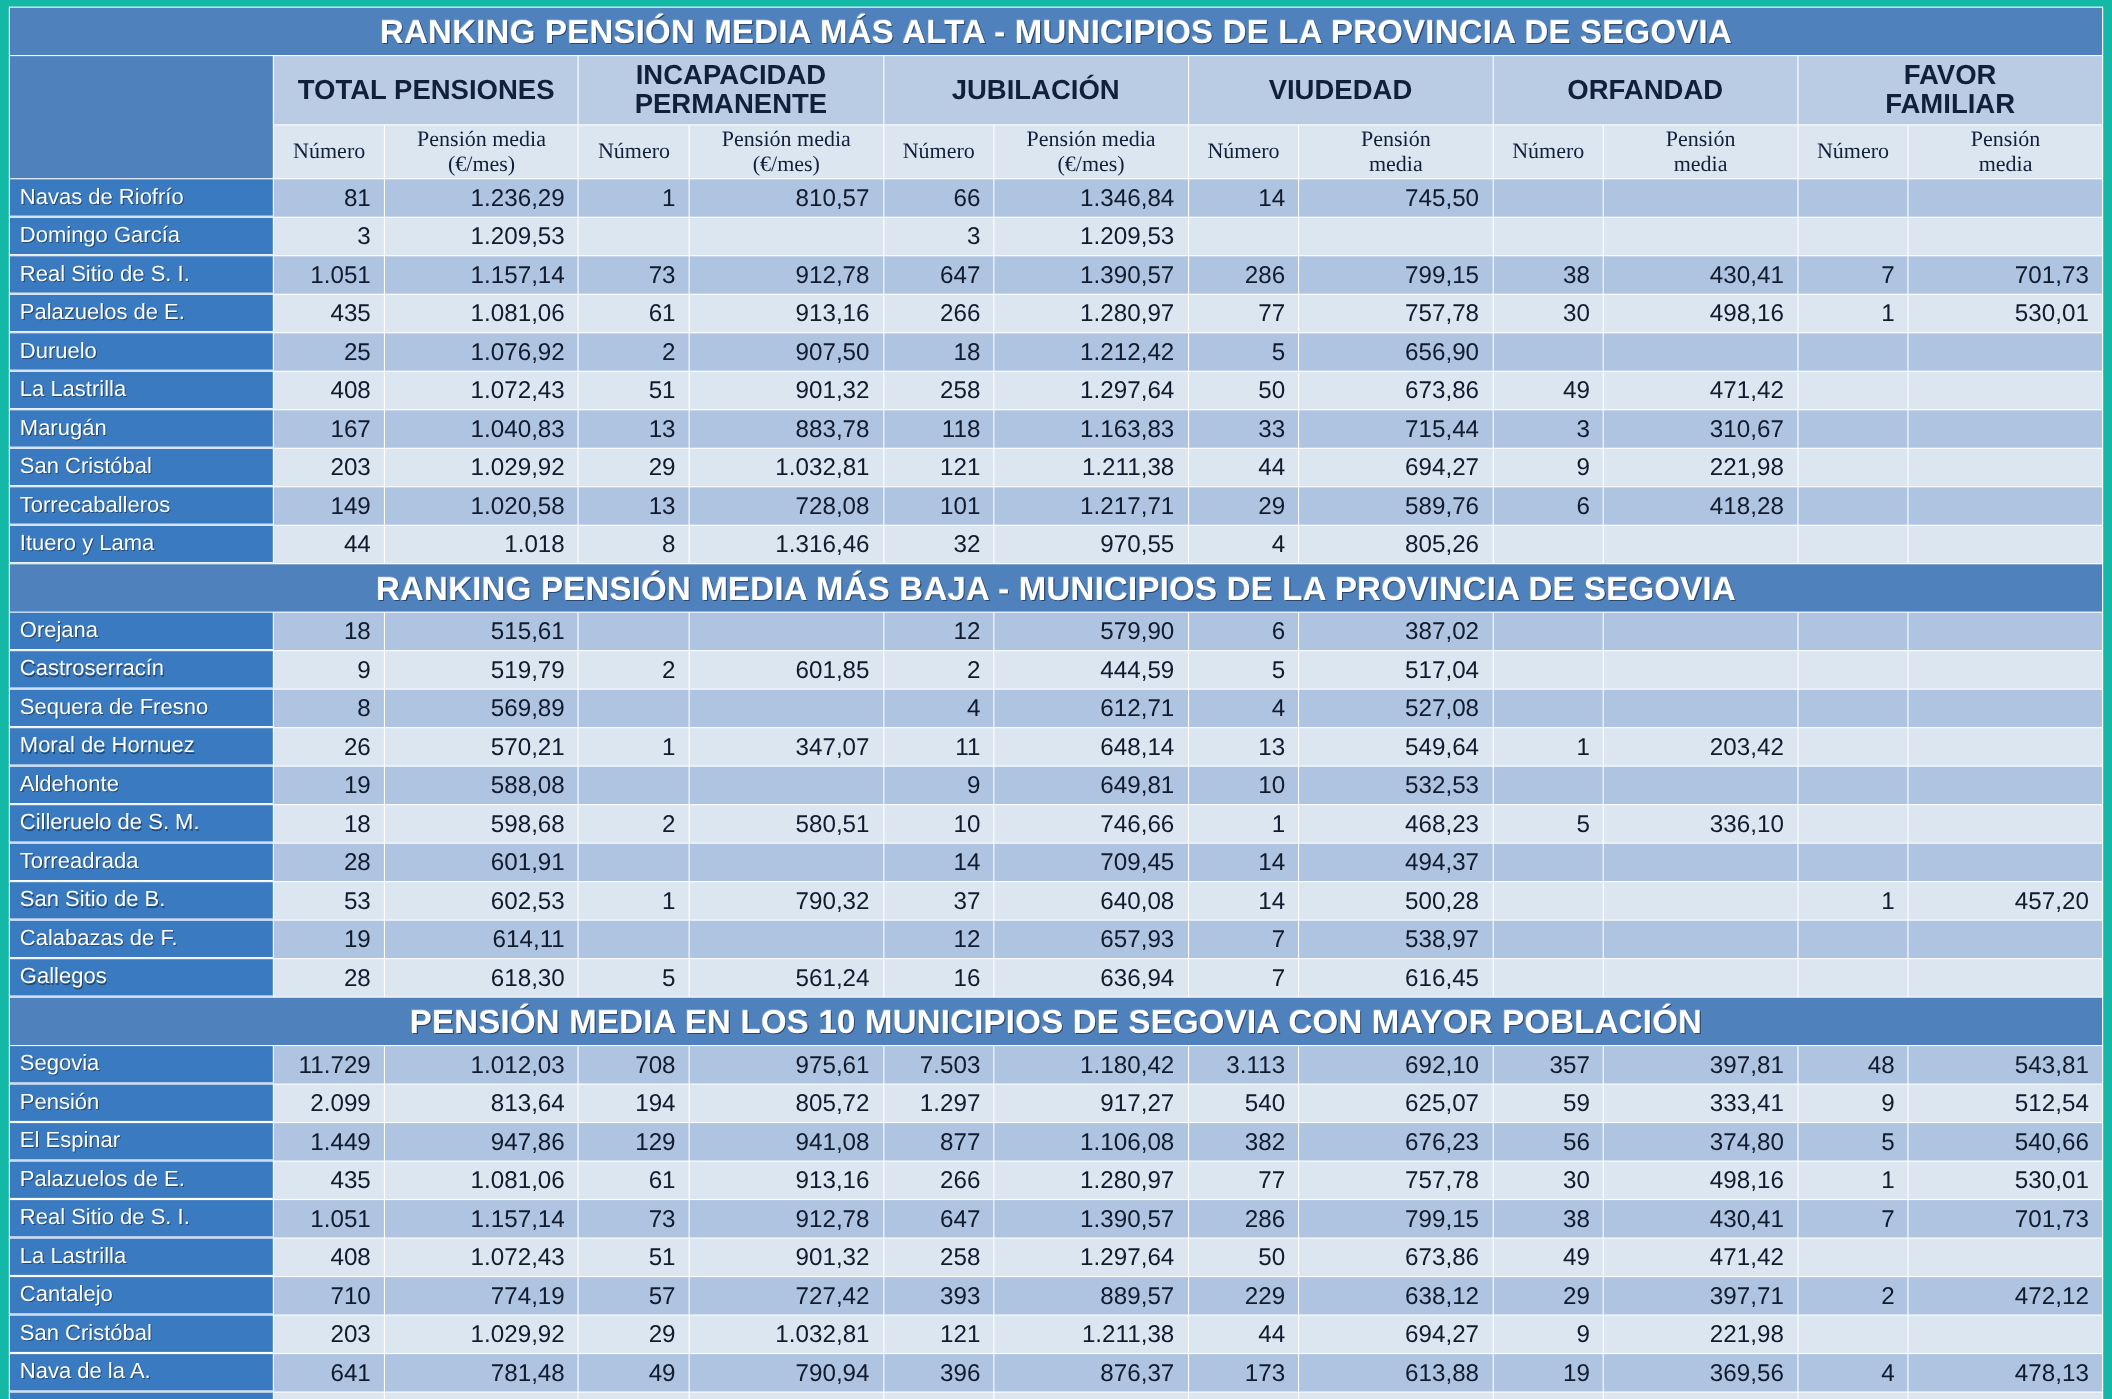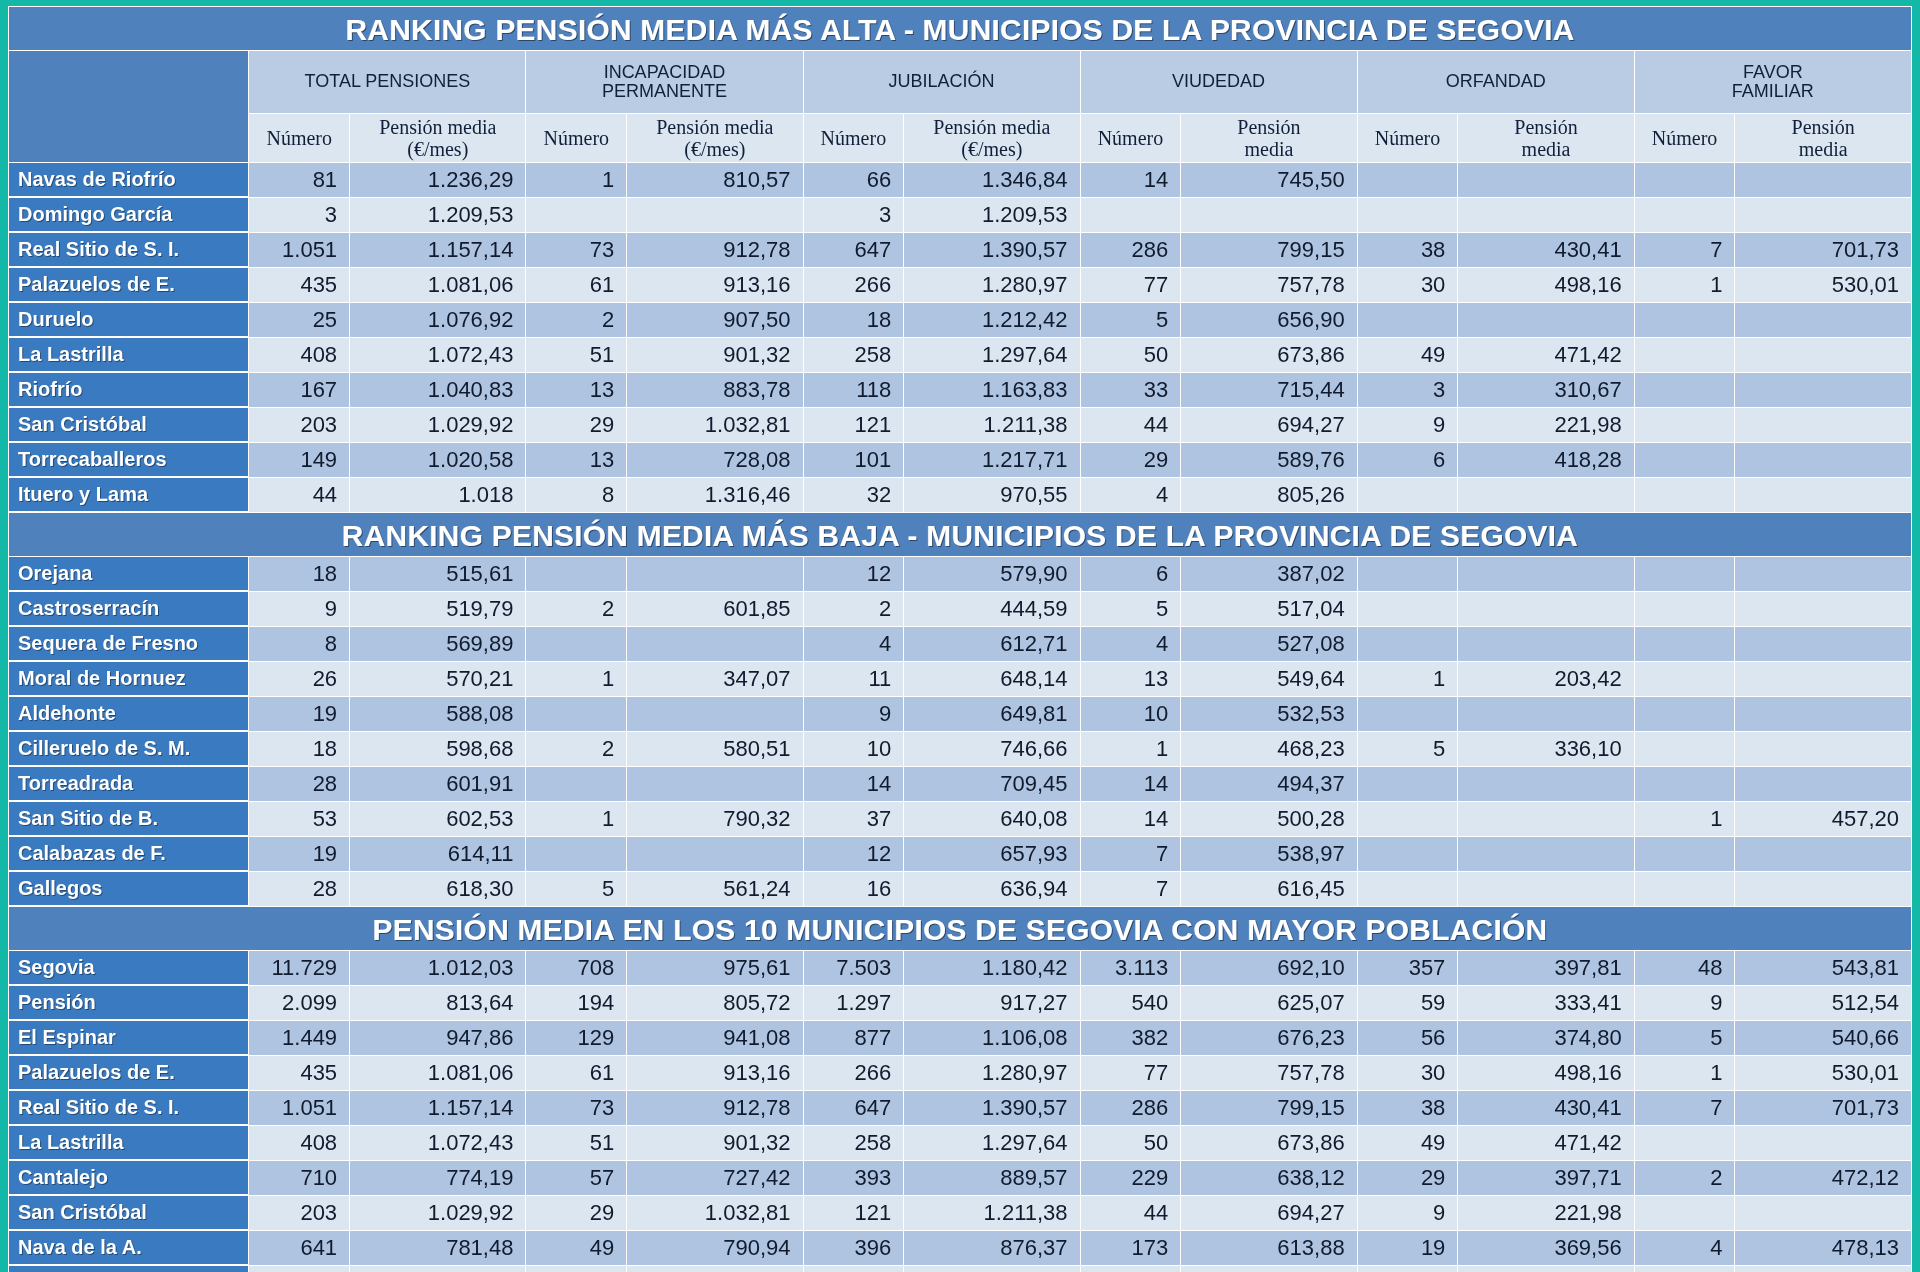--- a/index.html
+++ b/index.html
@@ -43,45 +43,45 @@
     white-space:nowrap;
     text-shadow:
        1px 1px 0 rgba(0,0,0,.45),
       -0.5px -0.5px 0 rgba(255,255,255,.25);
   }
 
   
   .grp{
     background:#b9cce4;
     color:#11203a;
-    font-size:18px;
+    font-size:25px;
     text-align:center;
     vertical-align:middle;
     height:62px;
     line-height:1.08;
-    font-weight:normal;
+    font-weight:bold;
   }
   .sub{
     background:#dce6f1;
     color:#11203a;
     font-size:20px;
     text-align:center;
     vertical-align:middle;
     height:48px;
     line-height:1.1;
     font-weight:normal;
     font-family:Liberation Serif, serif;
   }
   .corner{background:#4f81bd;}
 
   
   .muni{
     background:#3a7ac0;
     color:#ffffff;
-    font-weight:bold;
+    font-weight:normal;
     font-size:20px;
     text-align:left;
     padding-left:9px;
     height:33px;
     white-space:nowrap;
     text-shadow:1px 1px 0 rgba(0,0,0,.40);
     border-bottom:1px solid #ffffff;
     margin-left:24px;
   }
   .muni.alt{background:#3a7ac0;}
@@ -257,21 +257,21 @@
           <td class="val">258</td>
           <td class="val">1.297,64</td>
           <td class="val">50</td>
           <td class="val">673,86</td>
           <td class="val">49</td>
           <td class="val">471,42</td>
           <td class="val blank"></td>
           <td class="val blank"></td>
         </tr>
         <tr class="r-dark">
-          <td class="muni alt">Riofrío</td>
+          <td class="muni alt">Marugán</td>
           <td class="val">167</td>
           <td class="val">1.040,83</td>
           <td class="val">13</td>
           <td class="val">883,78</td>
           <td class="val">118</td>
           <td class="val">1.163,83</td>
           <td class="val">33</td>
           <td class="val">715,44</td>
           <td class="val">3</td>
           <td class="val">310,67</td>

